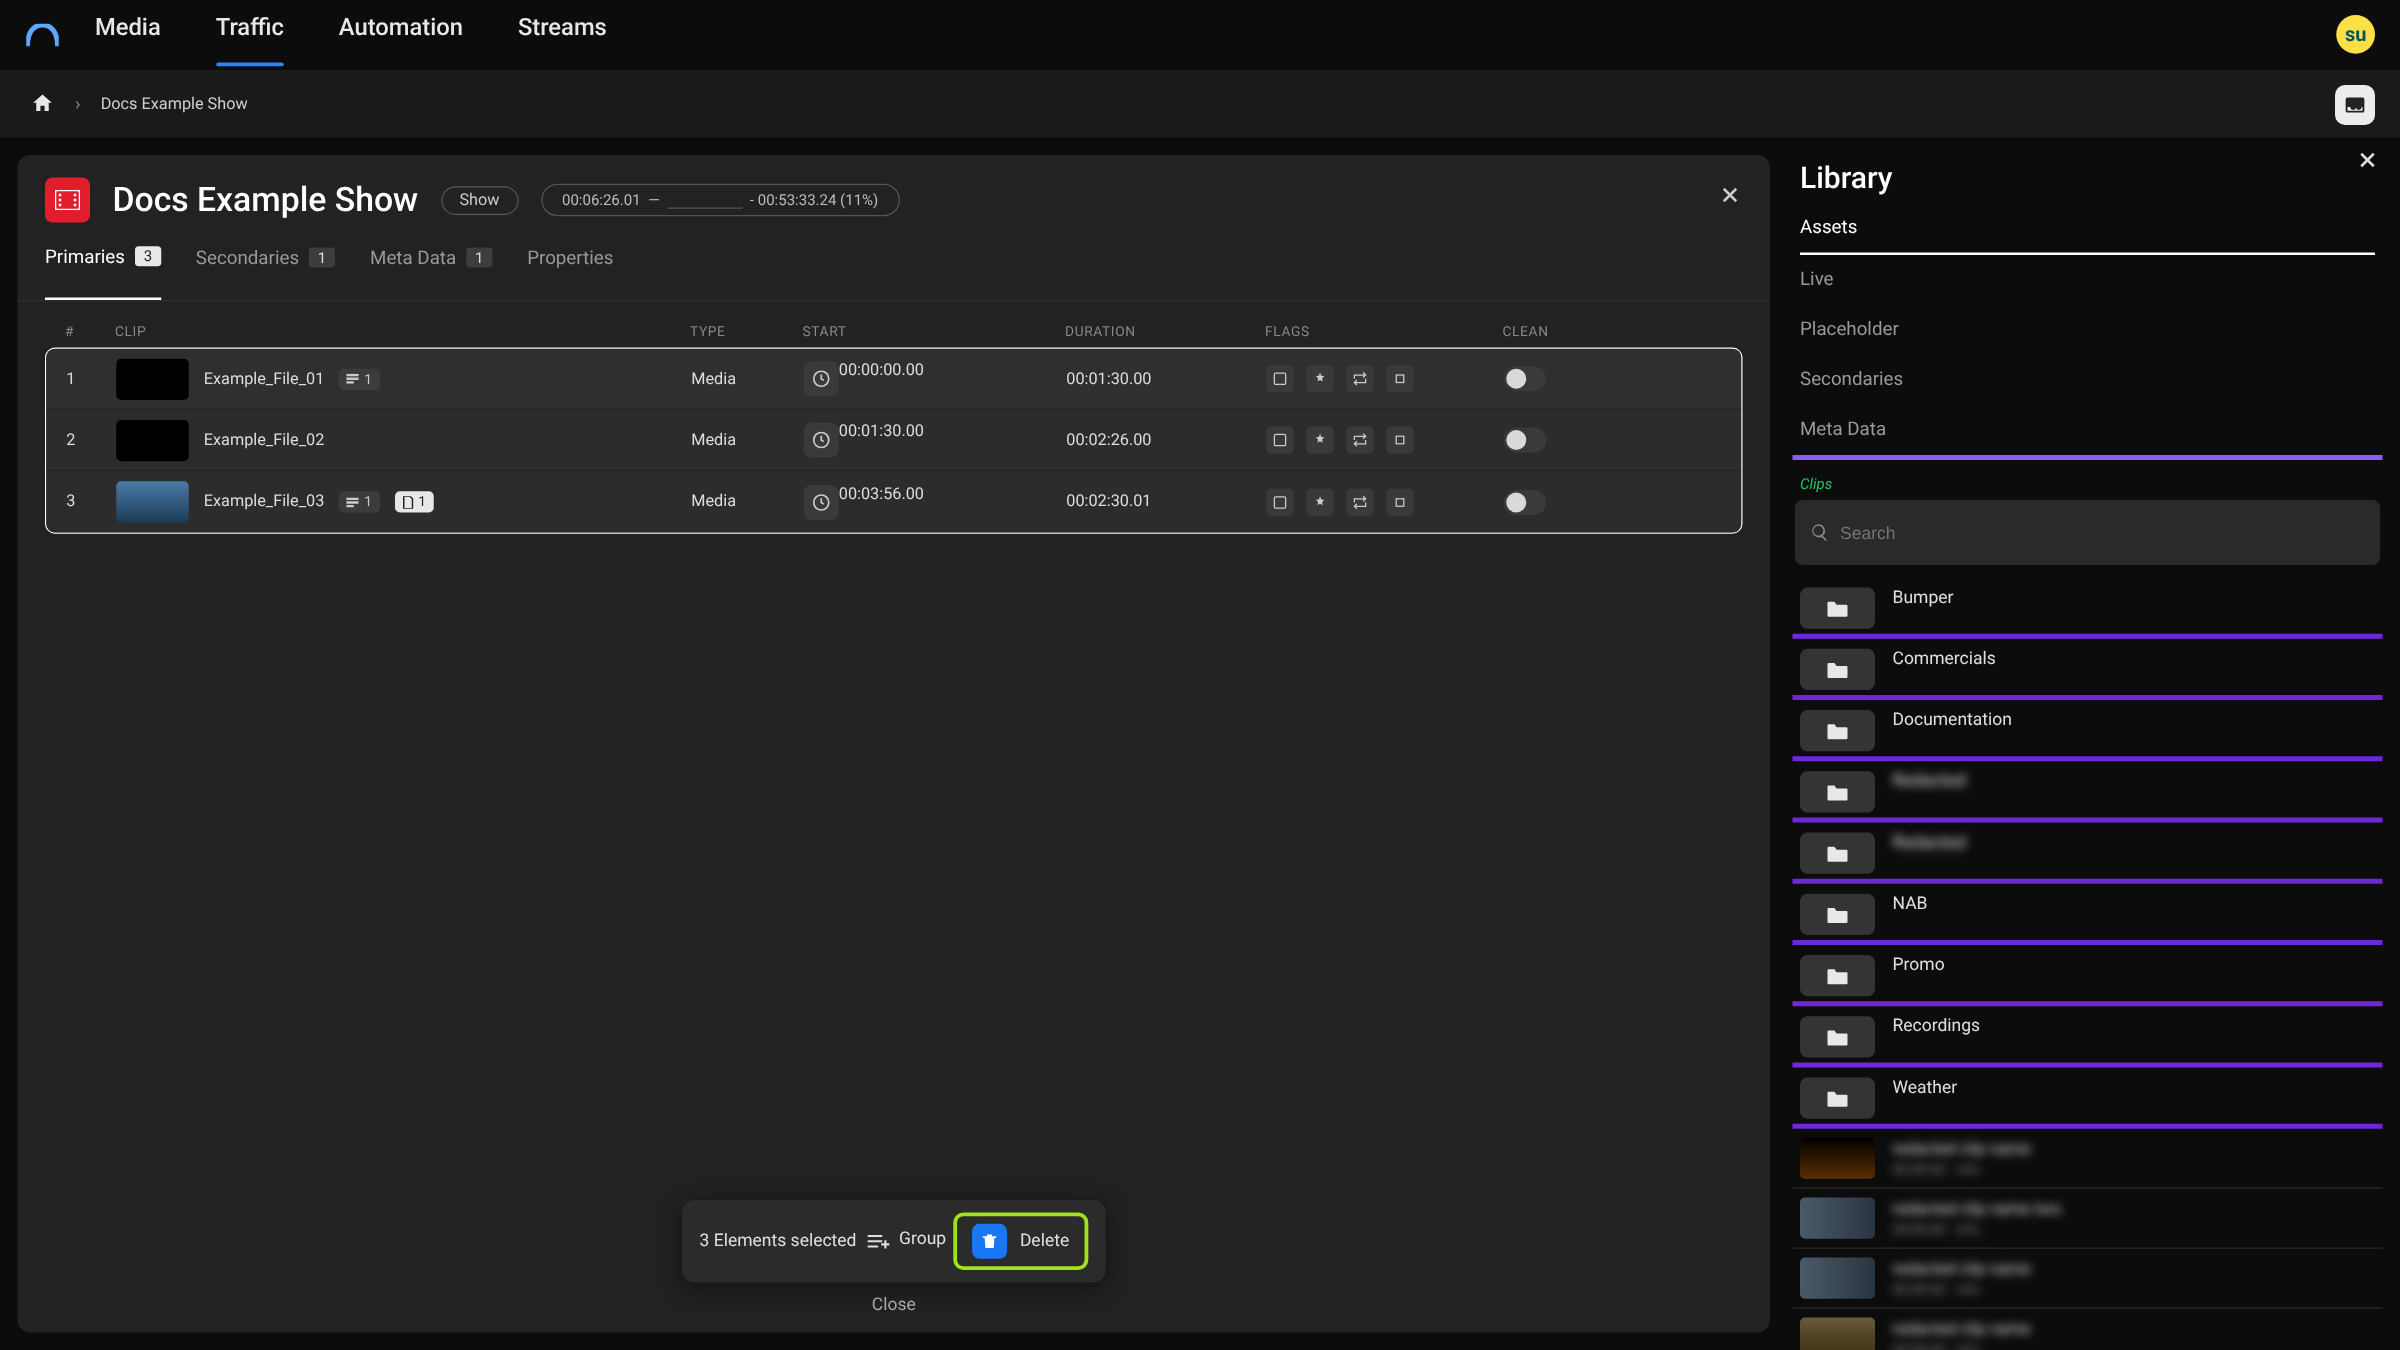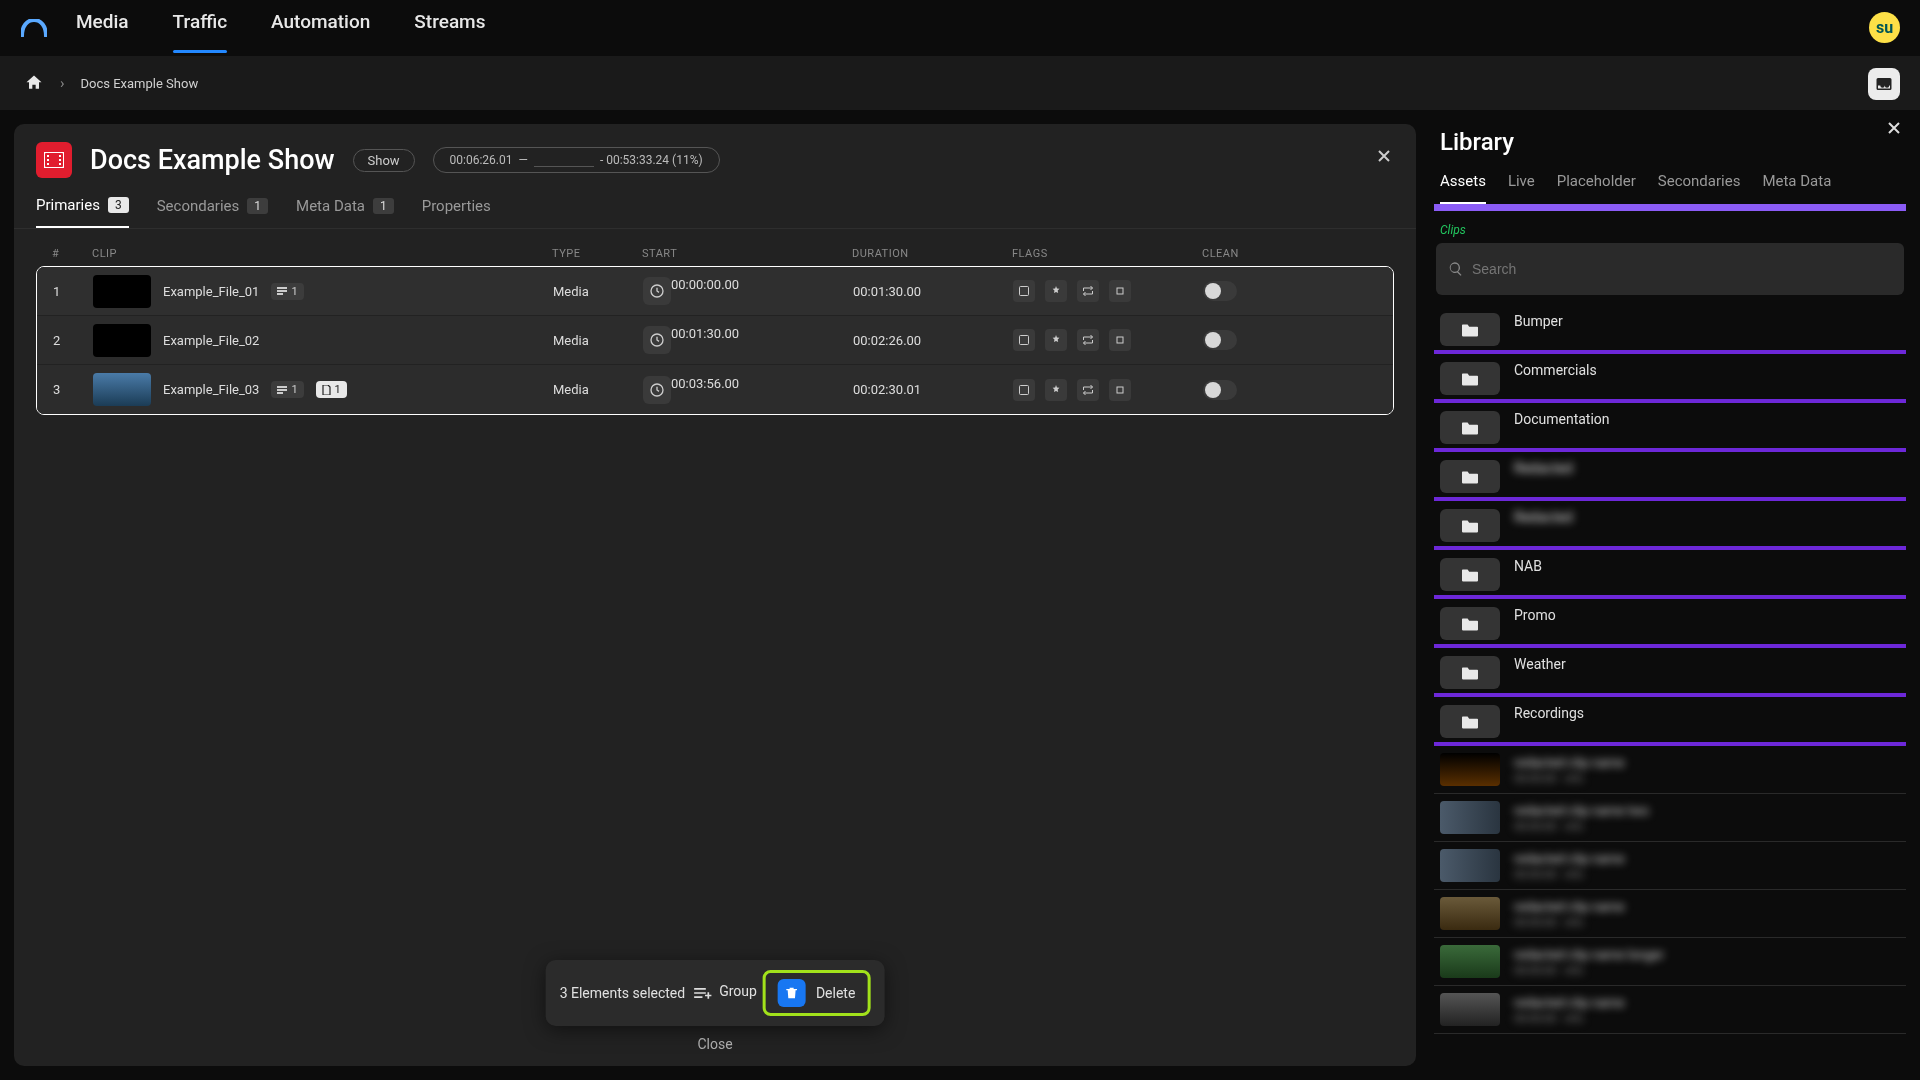--- a/index.html
+++ b/index.html
@@ -93,21 +93,21 @@
   .close-x {
     position:absolute;right:18px;top:18px;width:28px;height:28px;border-radius:50%;
     display:flex;align-items:center;justify-content:center;cursor:pointer;color:#ccc;
   }
 
   
   .subtabs {
     display:flex;gap:28px;padding:8px 22px 0 22px;border-bottom:1px solid #2e2e2e;
     font-size:15px;
   }
-  .subtab {color:#999;cursor:pointer;padding-bottom:12px;display:flex;align-items:center;gap:8px;}
+  .subtab {color:#999;cursor:pointer;padding-bottom:24px;display:flex;align-items:center;gap:8px;}
   .subtab.active {color:#fff;border-bottom:2px solid #fff;}
   .count-badge {
     background:#3d3d3d;color:#ddd;border-radius:3px;padding:1px 7px;font-size:12px;
   }
   .subtab.active .count-badge {background:#e8e8e8;color:#222;}
 
   
   .table-area {padding:12px 22px;flex:1;overflow:auto;}
   .table-head {
     display:grid;
@@ -169,22 +169,23 @@
   }
   .close-label{
     position:absolute;bottom:14px;left:50%;transform:translateX(-50%);
     color:#aaa;font-size:14px;cursor:pointer;
   }
 
   
   .lib-title{font-size:24px;font-weight:500;color:#fff;padding:4px 6px;}
   .lib-close{position:absolute;right:18px;top:10px;cursor:pointer;color:#ddd;}
   .lib-tabs{
-    display:flex;gap:22px;padding:12px 6px 0 6px;border-bottom:7px solid #8b5cf6;
+    display:flex;gap:10px;padding:12px 6px 0 6px;border-bottom:4px solid #8b5cf6;
     font-size:15px;
+    flex-direction:column;
   }
   .lib-tab{color:#999;cursor:pointer;padding-bottom:12px;}
   .lib-tab.active{color:#fff;border-bottom:2px solid #fff;}
   .clips-label{font-size:12px;color:#22c55e;padding:12px 6px 6px 6px;font-style:italic;}
   .search-box{
     background:#2a2a2a;border-radius:6px;height:52px;display:flex;align-items:center;
     gap:8px;padding:0 12px;margin:0 2px 10px 2px;
   }
   .search-box input{
     background:transparent;border:none;outline:none;color:#ddd;font-size:14px;flex:1;
@@ -555,29 +556,29 @@
             </svg>
           </div>
           <span class="folder-name">Promo</span>
         </div>
         <div class="lib-folder">
           <div class="folder-chip">
             <svg width="20" height="16" viewBox="0 0 24 20" fill="#e8e8e8">
               <path d="M3 3h6l2 3h10a1 1 0 011 1v10a1 1 0 01-1 1H3a1 1 0 01-1-1V4a1 1 0 011-1z"></path>
             </svg>
           </div>
+          <span class="folder-name">Recordings</span>
+        </div>
+        <div class="lib-folder">
+          <div class="folder-chip">
+            <svg width="20" height="16" viewBox="0 0 24 20" fill="#e8e8e8">
+              <path d="M3 3h6l2 3h10a1 1 0 011 1v10a1 1 0 01-1 1H3a1 1 0 01-1-1V4a1 1 0 011-1z"></path>
+            </svg>
+          </div>
           <span class="folder-name">Weather</span>
-        </div>
-        <div class="lib-folder">
-          <div class="folder-chip">
-            <svg width="20" height="16" viewBox="0 0 24 20" fill="#e8e8e8">
-              <path d="M3 3h6l2 3h10a1 1 0 011 1v10a1 1 0 01-1 1H3a1 1 0 01-1-1V4a1 1 0 011-1z"></path>
-            </svg>
-          </div>
-          <span class="folder-name">Recordings</span>
         </div>
         <div class="lib-clip">
           <div class="clip-thumb a"></div>
           <div class="clip-meta">
             <div class="clip-name">redacted clip name</div>
             <div class="clip-sub">00:00:00 · info</div>
           </div>
         </div>
         <div class="lib-clip">
           <div class="clip-thumb b"></div>

